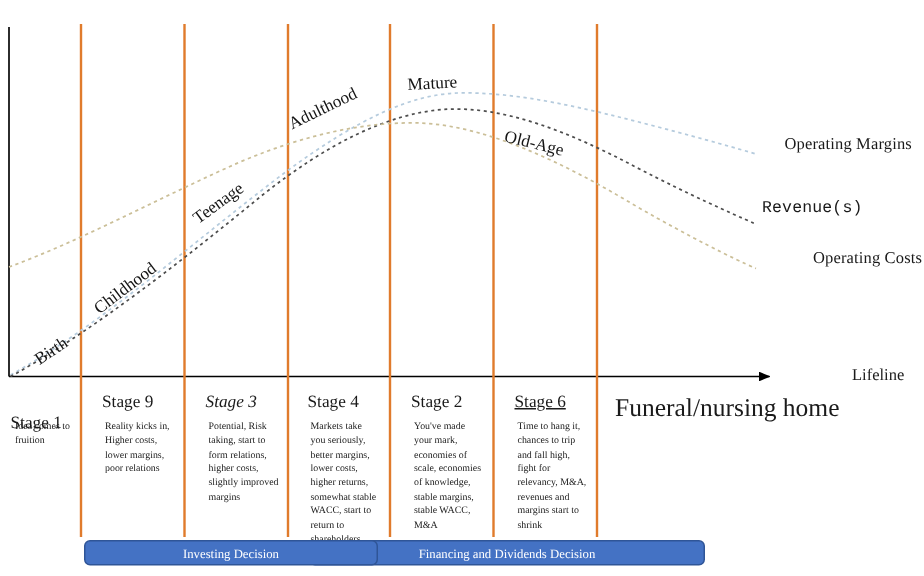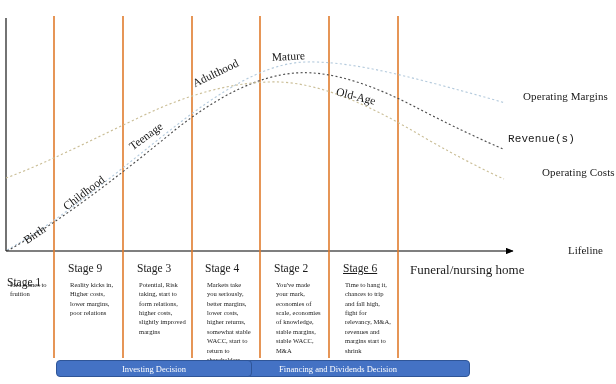--- a/index.html
+++ b/index.html
@@ -68,21 +68,21 @@
   }
   .stage-desc {
     position: absolute;
     font-size: 6.6px;
     line-height: 1.42;
     color: #1a1a1a;
     font-family: "Liberation Serif", "DejaVu Serif", serif;
   }
   .funeral-label {
     position: absolute;
-    font-size: 13px;
+    font-size: 17px;
     color: #1a1a1a;
     white-space: nowrap;
   }
 
   
   .decision-btn {
     position: absolute;
     background: #4472c4;
     border: 1px solid #2f5597;
     border-radius: 4px;
@@ -142,21 +142,21 @@
   <div class="curve-legend" style="left:523px; top:90px;">Operating Margins</div>
 
   <div class="curve-legend" style="left:508px; top:133px;font-family:Liberation Mono, monospace;">Revenue(s)</div>
 
   <div class="curve-legend" style="left:523px; top:166px;margin-left:19px;">Operating Costs</div>
 
   <div class="axis-label" style="left:524px; top:244px;">Lifeline</div>
 
   <div class="stage-title" style="left:7px;   top:276px;text-align:center;">Stage 1</div>
   <div class="stage-title" style="left:68px;  top:262px;">Stage 9</div>
-  <div class="stage-title" style="left:137px; top:262px;">Stage 3</div>
+  <div class="stage-title" style="left:137px; top:262px;font-style:italic;">Stage 3</div>
   <div class="stage-title" style="left:205px; top:262px;">Stage 4</div>
   <div class="stage-title" style="left:274px; top:262px;">Stage 2</div>
   <div class="stage-title" style="left:343px; top:262px;text-decoration:underline;">Stage 6</div>
 
   <div class="funeral-label" style="left:410px; top:262px;">Funeral/nursing home</div>
 
   <div class="stage-desc" style="left:10px;  top:280px; width:44px;">Idea comes to fruition</div>
   <div class="stage-desc" style="left:70px;  top:280px; width:46px;">Reality kicks in, Higher costs, lower margins, poor relations</div>
   <div class="stage-desc" style="left:139px; top:280px; width:47px;">Potential, Risk taking, start to form relations, higher costs, slightly improved margins</div>
   <div class="stage-desc" style="left:207px; top:280px; width:45px;">Markets take you seriously, better margins, lower costs, higher returns, somewhat stable WACC, start to return to shareholders</div>

